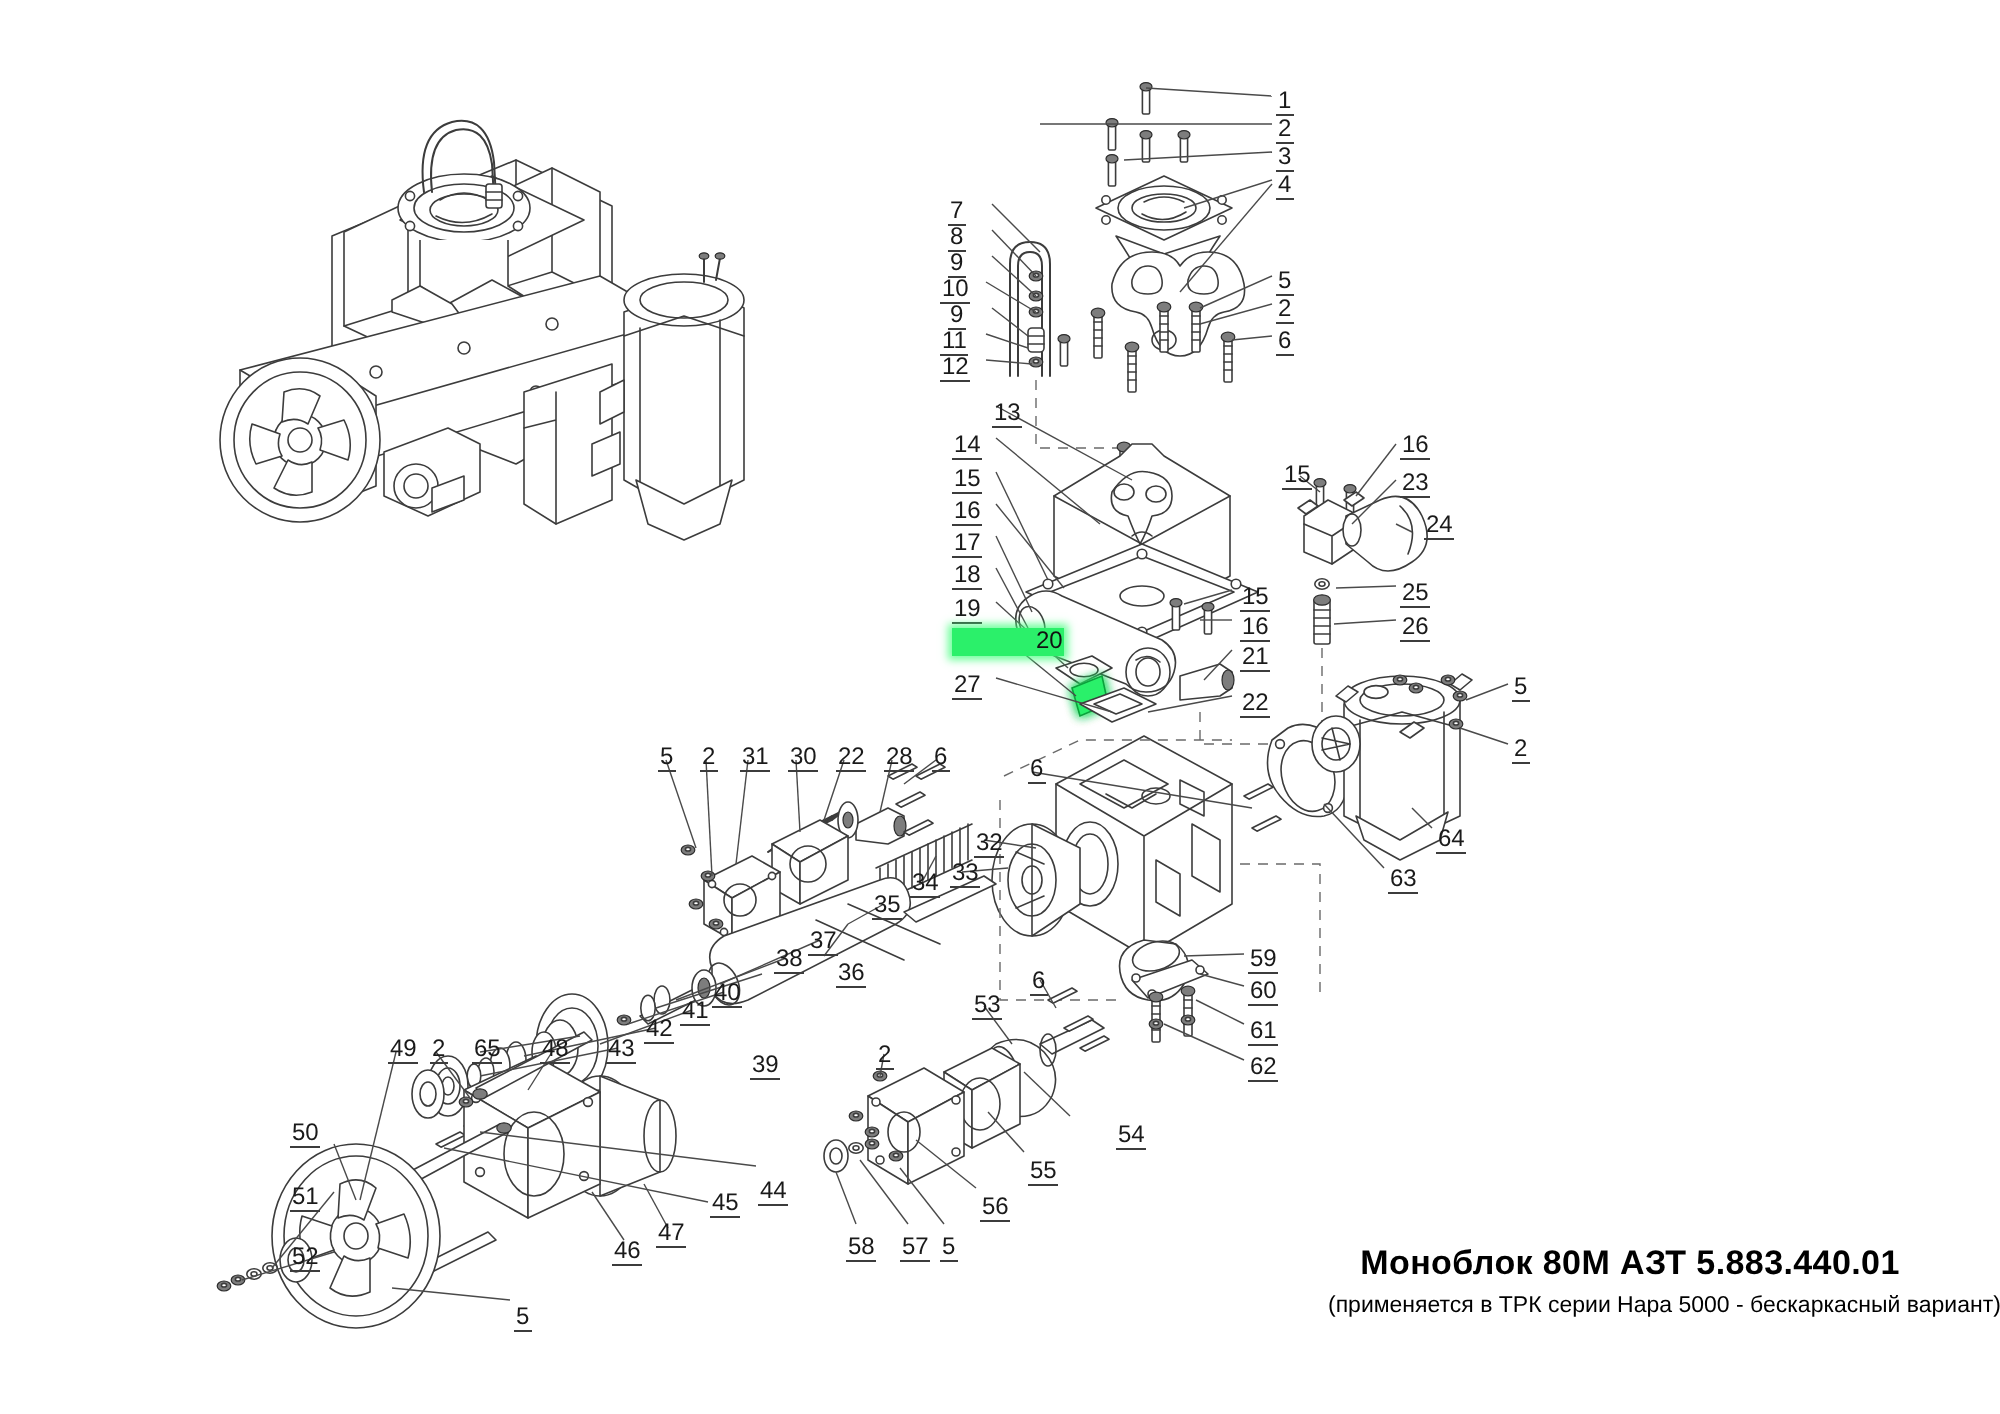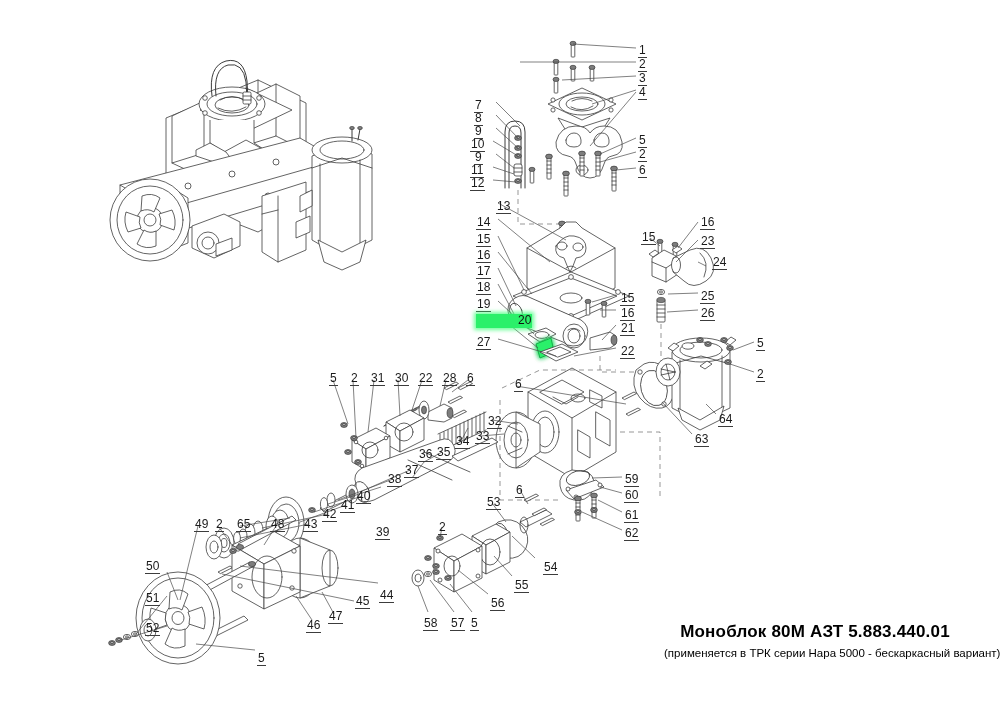--- a/index.html
+++ b/index.html
@@ -682,21 +682,21 @@
       <div class="lbl" style="left: 350px; top: 372px;">2</div>
       <div class="lbl" style="left: 370px; top: 372px;">31</div>
       <div class="lbl" style="left: 394px; top: 372px;">30</div>
       <div class="lbl" style="left: 418px; top: 372px;">22</div>
       <div class="lbl" style="left: 442px; top: 372px;">28</div>
       <div class="lbl" style="left: 466px; top: 372px;">6</div>
       <div class="lbl" style="left: 487px; top: 415px;">32</div>
       <div class="lbl" style="left: 475px; top: 430px;">33</div>
       <div class="lbl" style="left: 455px; top: 435px;">34</div>
       <div class="lbl" style="left: 436px; top: 446px;">35</div>
-      <div class="lbl" style="left: 418px; top: 448px;">36</div>
+      <div class="lbl" style="left: 418px; top: 480px;">36</div>
       <div class="lbl" style="left: 404px; top: 464px;">37</div>
       <div class="lbl" style="left: 387px; top: 473px;">38</div>
       <div class="lbl" style="left: 375px; top: 481px; margin-top: 45px;">39</div>
       <div class="lbl" style="left: 356px; top: 490px;">40</div>
       <div class="lbl" style="left: 340px; top: 499px; text-align: right;">41</div>
       <div class="lbl" style="left: 322px; top: 508px;">42</div>
       <div class="lbl" style="left: 303px; top: 518px;">43</div>
       <div class="lbl" style="left: 379px; top: 577px; margin-top: 12px;">44</div>
       <div class="lbl" style="left: 355px; top: 595px;">45</div>
       <div class="lbl" style="left: 306px; top: 619px;">46</div>
@@ -705,21 +705,21 @@
       <div class="lbl" style="left: 236px; top: 518px;">65</div>
       <div class="lbl" style="left: 215px; top: 518px;">2</div>
       <div class="lbl" style="left: 194px; top: 518px;">49</div>
       <div class="lbl" style="left: 145px; top: 560px;">50</div>
       <div class="lbl" style="left: 145px; top: 592px;">51</div>
       <div class="lbl" style="left: 145px; top: 622px;">52</div>
       <div class="lbl" style="left: 257px; top: 652px;">5</div>
       <div class="lbl" style="left: 438px; top: 521px;">2</div>
       <div class="lbl" style="left: 486px; top: 496px;">53</div>
       <div class="lbl" style="left: 515px; top: 484px;">6</div>
-      <div class="lbl" style="left: 543px; top: 561px;">54</div>
+      <div class="lbl" style="left: 558px; top: 561px;">54</div>
       <div class="lbl" style="left: 514px; top: 579px;">55</div>
       <div class="lbl" style="left: 490px; top: 597px;">56</div>
       <div class="lbl" style="left: 423px; top: 617px;">58</div>
       <div class="lbl" style="left: 450px; top: 617px;">57</div>
       <div class="lbl" style="left: 470px; top: 617px;">5</div>
       <div class="lbl" style="left: 624px; top: 473px;">59</div>
       <div class="lbl" style="left: 624px; top: 489px;">60</div>
       <div class="lbl" style="left: 624px; top: 509px;">61</div>
       <div class="lbl" style="left: 624px; top: 527px;">62</div>
       <div class="lbl" style="left: 514px; top: 378px;">6</div>

